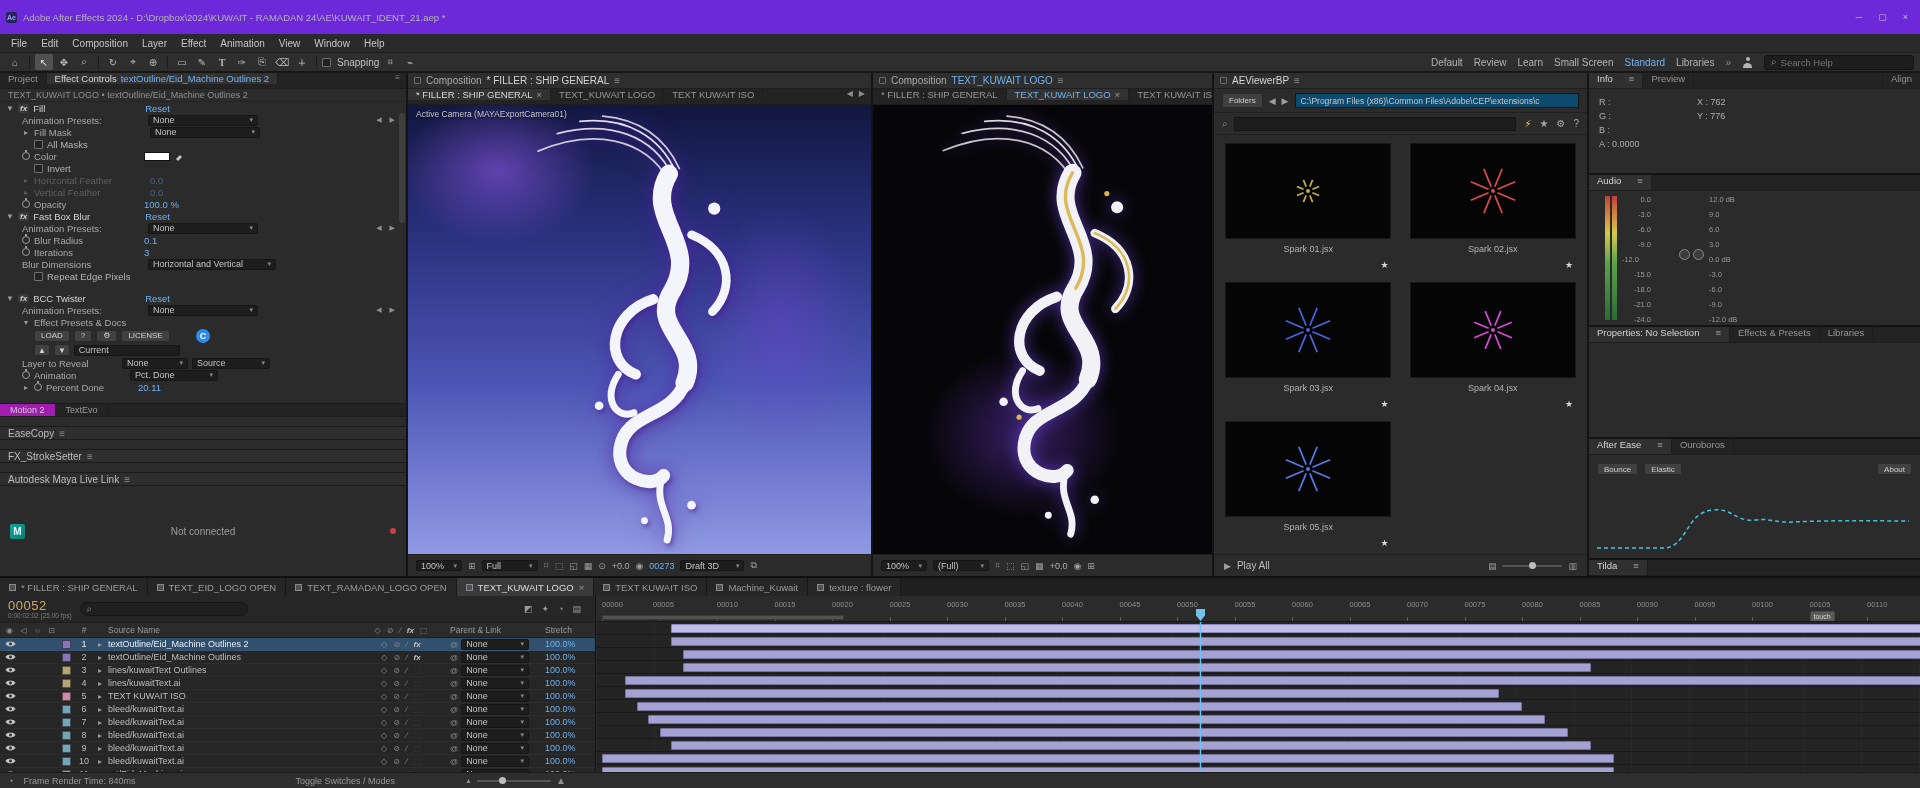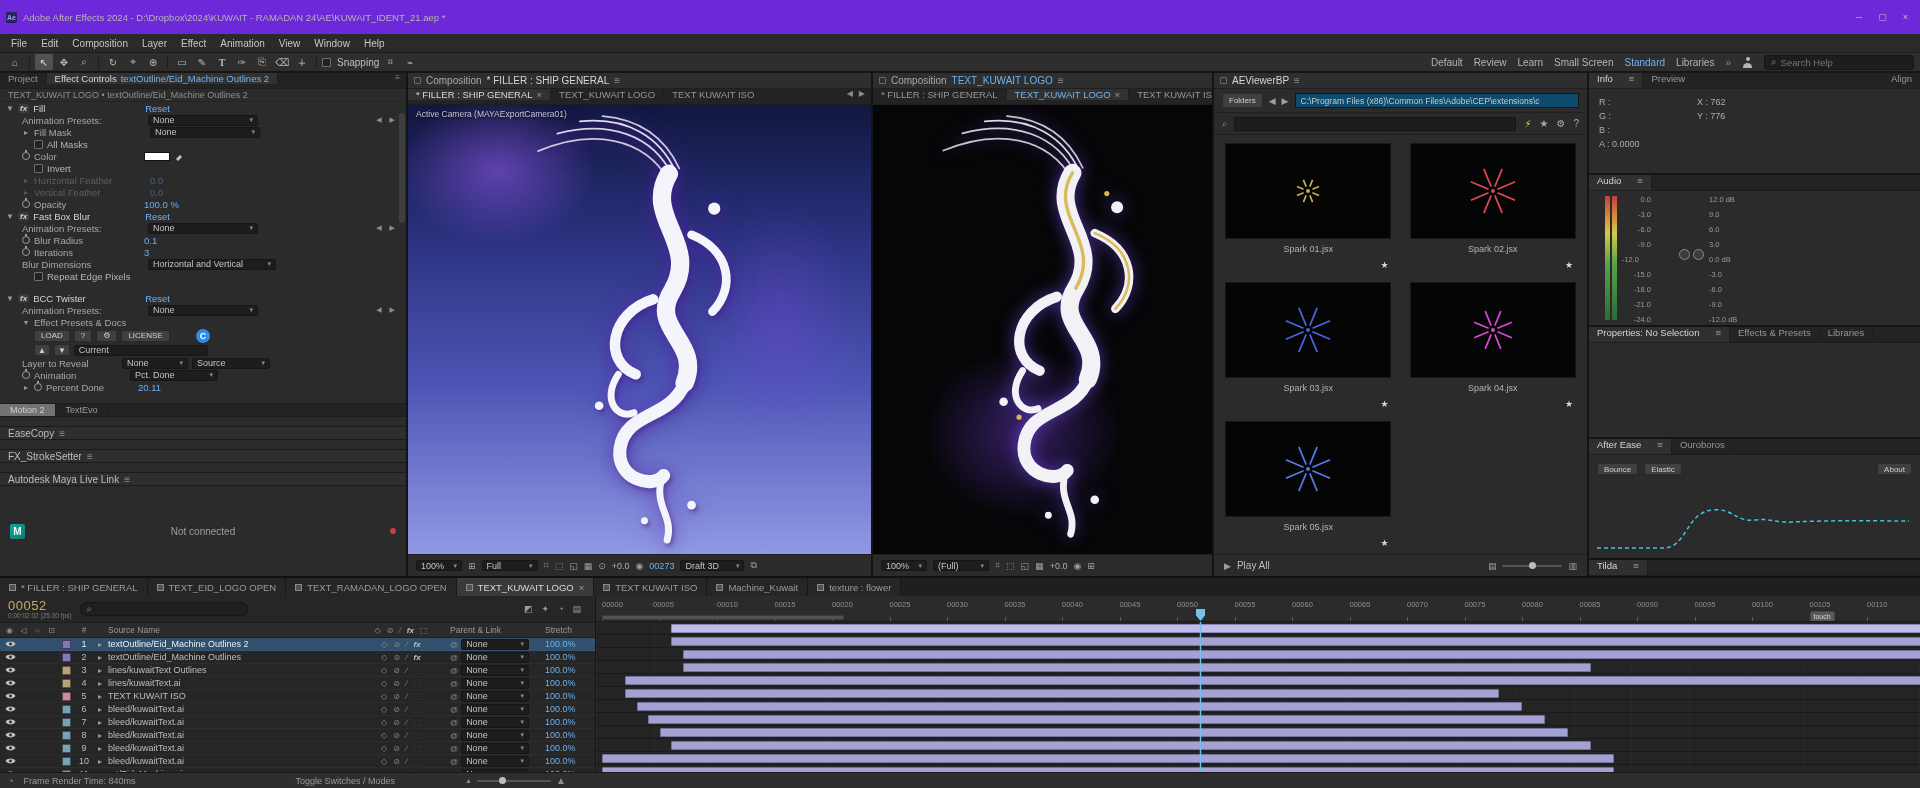--- a/index.html
+++ b/index.html
@@ -60,24 +60,24 @@
 .navarr{margin-left:auto;color:#8f8f8f;font-size:7px;letter-spacing:3px;padding-right:2px}
 .sw{width:8px;height:8px;border:1px solid #9b9b9b;border-radius:50%;position:relative;flex:0 0 auto}
 .sw:before{content:"";position:absolute;top:-3px;left:2px;width:2px;height:2px;background:#9b9b9b}
 .val{color:#6fb0ee}
 .dim{opacity:.4}
 .swatch{width:26px;height:9px;background:#fff;border:1px solid #111;flex:0 0 auto}
 .ind1{padding-left:22px}.ind2{padding-left:34px}
 .btn{background:#404040;border:1px solid #2a2a2a;border-radius:2px;color:#d0d0d0;font-size:8px;height:12px;display:inline-flex;align-items:center;justify-content:center;padding:0 6px;white-space:nowrap}
 .btn.blue{background:#1f6391;color:#e9f3fb}
 .clogo{position:absolute;left:196px;width:14px;height:14px;border-radius:50%;background:#2d8ceb;color:#fff;font-weight:bold;font-size:9px;display:flex;align-items:center;justify-content:center}
-.currentbox{width:134px;height:11px;background:#1d1d1d;border:1px solid #161616;border-radius:2px;display:flex;align-items:center;padding:0 4px;color:#c3c3c3;font-size:9px}
+.currentbox{width:106px;height:11px;background:#1d1d1d;border:1px solid #161616;border-radius:2px;display:flex;align-items:center;padding:0 4px;color:#c3c3c3;font-size:9px}
 .ec-tabs{height:14px;background:#232323;display:flex;margin-top:10px;border-top:1px solid #1c1c1c;border-bottom:1px solid #1c1c1c;flex:0 0 auto}
 .ec-tab{padding:0 10px;display:flex;align-items:center;color:#9a9a9a;border-right:1px solid #1c1c1c;font-size:9px}
-.ec-tab.active{background:#737373;color:#cfcfcf}
+.ec-tab.active{background:#a21caf;color:#cfcfcf}
 .subpanel{height:14px;background:#2e2e2e;border-top:1px solid #1b1b1b;border-bottom:1px solid #1b1b1b;display:flex;align-items:center;gap:5px;padding:0 8px;margin-top:9px;color:#bdbdbd;flex:0 0 auto}
 .maya-body{flex:1;display:flex;align-items:center;padding:0 10px;position:relative}
 .maya-logo{width:15px;height:15px;border-radius:2px;background:linear-gradient(135deg,#14a79a,#0b7a70);color:#eafffc;font-weight:bold;font-size:10px;display:flex;align-items:center;justify-content:center;z-index:1}
 .maya-status{position:absolute;left:0;right:0;text-align:center;color:#9d9d9d}
 .reddot{width:6px;height:6px;border-radius:50%;background:#c94040;margin-left:auto;z-index:1}
 .ec-scroll{position:absolute;right:1px;top:40px;width:6px;height:110px;background:#3f3f3f;border-radius:3px}
 
 .viewport{flex:1;position:relative;overflow:hidden;background:#1f1f1f}
 .vp1-bg{position:absolute;inset:0;background:linear-gradient(180deg,#11173f 0%,#2b3280 30%,#4c55b4 62%,#7b84d6 88%,#9099e2 100%)}
 .glow1{position:absolute;width:280px;height:210px;left:-50px;top:-40px;background:radial-gradient(closest-side,rgba(150,90,240,.55),transparent 70%)}

